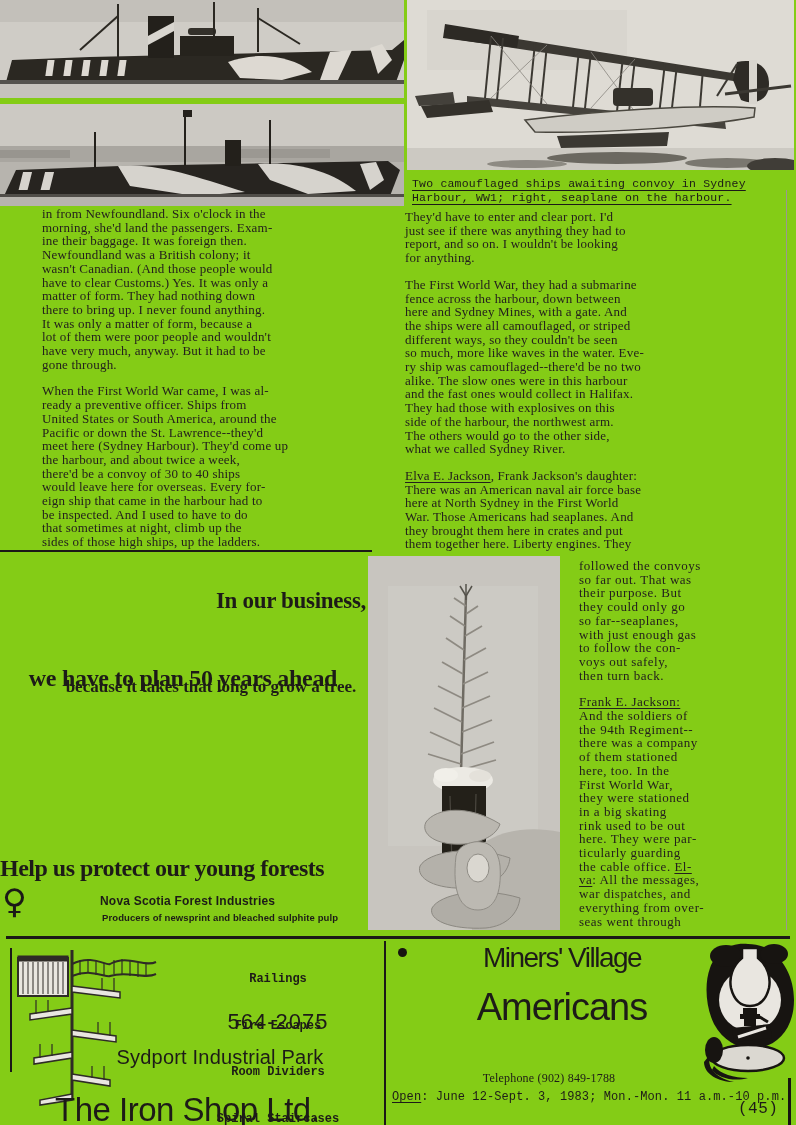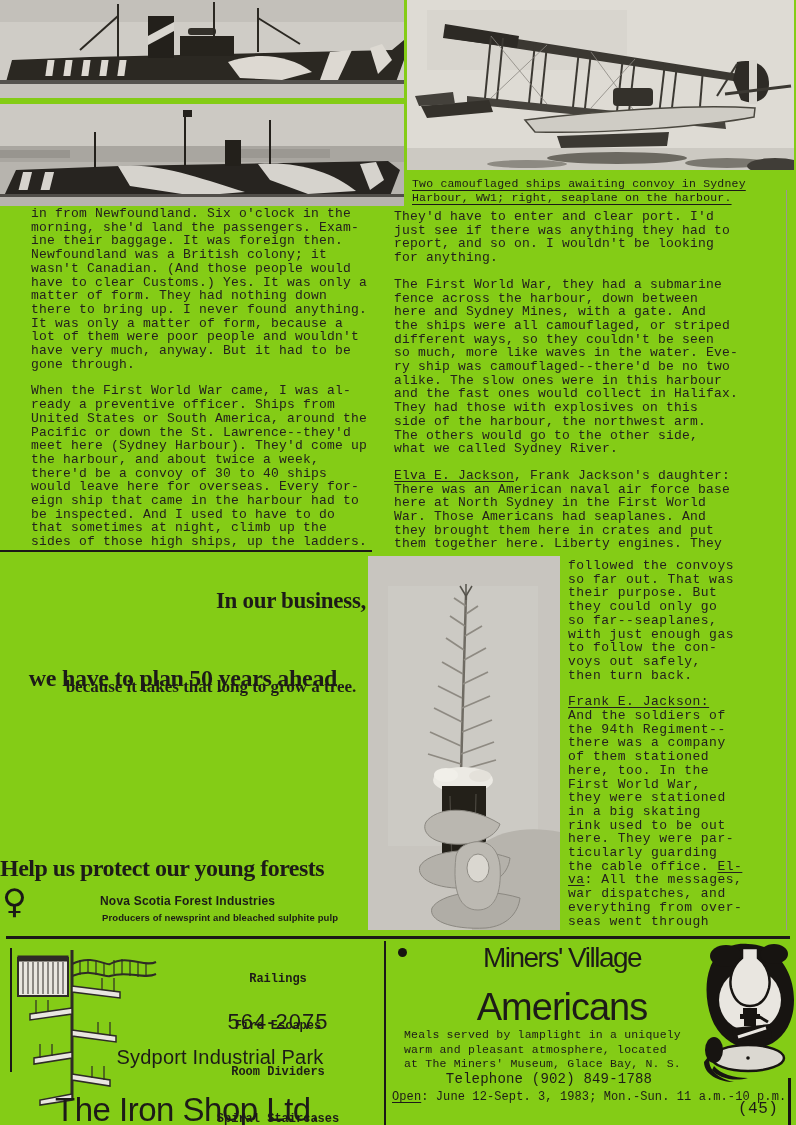--- a/index.html
+++ b/index.html
@@ -3,21 +3,21 @@
 <meta charset="utf-8">
 <style>
   html,body{margin:0;padding:0;background:#777;}
   #page{position:relative;width:796px;height:1125px;background:#84cc16;overflow:hidden;
         color:#1d1b18;font-family:"Liberation Mono","DejaVu Sans Mono",monospace;}
   .abs{position:absolute;}
   .mono{font-family:"Liberation Mono","DejaVu Sans Mono",monospace;white-space:pre;}
   .serif{font-family:"Liberation Serif","DejaVu Serif",serif;}
   .sans{font-family:"Liberation Sans","DejaVu Sans",sans-serif;}
   .body-col{font-size:13px;line-height:13.7px;letter-spacing:.2px;color:#24211d;}
-  .body-col p{margin:0 0 13px 1px;white-space:pre;}
+  .body-col p{margin:0 0 13px 12px;white-space:pre;font-family:Liberation Serif, serif;}
   .u{text-decoration:underline;text-underline-offset:2px;}
   .caption{font-size:11.5px;line-height:14px;letter-spacing:.2px;color:#1c1a17;
            text-decoration:underline;text-underline-offset:2.5px;white-space:pre;}
   .rule{background:#1b1917;}
   svg{display:block;}
   
   .f1{font-size:23px;font-weight:700;letter-spacing:-.3px;}
   .f2{font-size:24px;font-weight:700;letter-spacing:-.3px;margin-top:42px;}
   .f3{font-size:17px;font-weight:700;padding-left:28px;}
   .fh{font-size:24px;font-weight:700;letter-spacing:-.5px;}
@@ -25,21 +25,21 @@
   .fta{font-size:9.5px;font-weight:700;letter-spacing:.1px;}
   
   .svc{font-size:12px;line-height:15.5px;text-align:center;white-space:pre;font-weight:700;}
   .phone{font-size:22px;letter-spacing:1px;text-align:center;}
   .sydport{font-size:20px;text-align:center;letter-spacing:.2px;}
   .ironname{font-size:33px;letter-spacing:-.5px;white-space:nowrap;}
   
   .mtitle1{font-size:28px;letter-spacing:-1.5px;text-align:center;white-space:nowrap;}
   .mtitle2{font-size:38px;letter-spacing:-1px;text-align:center;}
   .mbody{font-size:11.5px;line-height:14.5px;white-space:pre;letter-spacing:.2px;}
-  .mphone{font-size:14px;text-align:center;white-space:pre;letter-spacing:.2px;}
+  .mphone{font-size:12px;text-align:center;white-space:pre;letter-spacing:.2px;font-family:Liberation Serif, serif;}
   .mopen{font-size:12px;white-space:pre;letter-spacing:.1px;}
   .pagenum{font-size:16px;letter-spacing:.5px;}
   .bullet{width:9px;height:9px;border-radius:50%;background:#161310;}
 </style>
 </head>
 <body>
 
 <div id="page">
 
   <div class="abs" style="left:0;top:0;width:404px;height:206px;">
@@ -343,25 +343,22 @@
     <div>Spiral Staircases</div>
     
   </div>
   <div class="abs sans phone" style="left:168px;top:1009px;width:220px;">564-2075</div>
   <div class="abs sans sydport" style="left:100px;top:1046px;width:240px;">Sydport Industrial Park</div>
   <div class="abs sans ironname" style="left:55px;top:1068px;margin-top:23px;">The Iron Shop Ltd.</div>
 
   <div class="abs bullet" style="left:398px;top:948px;"></div>
   <div class="abs sans mtitle1" style="left:412px;top:942px;width:300px;">Miners' Village</div>
   <div class="abs sans mtitle2" style="left:412px;top:986px;width:300px;">Americans</div>
-  <div class="abs mono mbody" style="left:404px;top:1028px;width:300px;">Meals served by lamplight in a uniquely
-warm and pleasant atmosphere, located
-at The Miners' Museum, Glace Bay, N. S.</div>
   <div class="abs mono mphone" style="left:404px;top:1071px;width:290px;">Telephone (902) 849-1788</div>
-  <div class="abs mono mopen" style="left:392px;top:1090px;"><span class="u">Open</span><span>: June 12-Sept. 3, 1983; Mon.-Sun. 11 a.m.-10 p.m.</span></div>
+  <div class="abs mono mopen" style="left:392px;top:1090px;"><span class="u">Open</span><span>: June 12-Sept. 3, 1983; Mon.-Mon. 11 a.m.-10 p.m.</span></div>
   <div class="abs mono pagenum" style="left:738px;top:1100px;">(45)</div>
 
   <svg class="abs" style="left:700px;top:938px;" width="96" height="152" viewBox="0 0 96 152">
     <path d="M48,6 C30,4 16,14 10,30 C4,46 6,70 14,86 C24,104 40,112 58,110 C80,107 94,88 94,62 C94,40 84,20 66,10 C60,7 54,6 48,6 Z" fill="#171411"></path>
     <ellipse cx="26" cy="18" rx="16" ry="11" fill="#171411"></ellipse>
     <ellipse cx="74" cy="16" rx="14" ry="10" fill="#171411"></ellipse>
     <circle cx="50" cy="62" r="31" fill="#e9e6e0"></circle>
     <path d="M42,10 L58,10 L58,20 C68,28 71,40 69,50 C66,62 59,68 50,68 C41,68 34,62 31,50 C29,40 32,28 42,20 Z" fill="#e9e6e0" stroke="#171411" stroke-width="2.5"></path>
     <rect x="43" y="70" width="14" height="6" fill="#171411"></rect>
     <rect x="40" y="76" width="20" height="5" fill="#171411"></rect>

